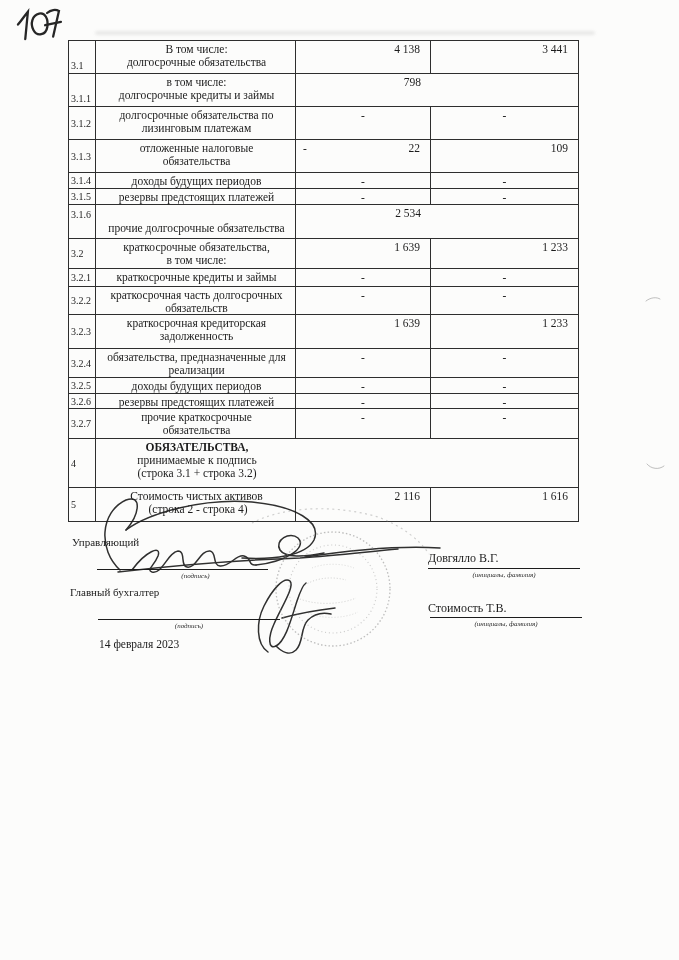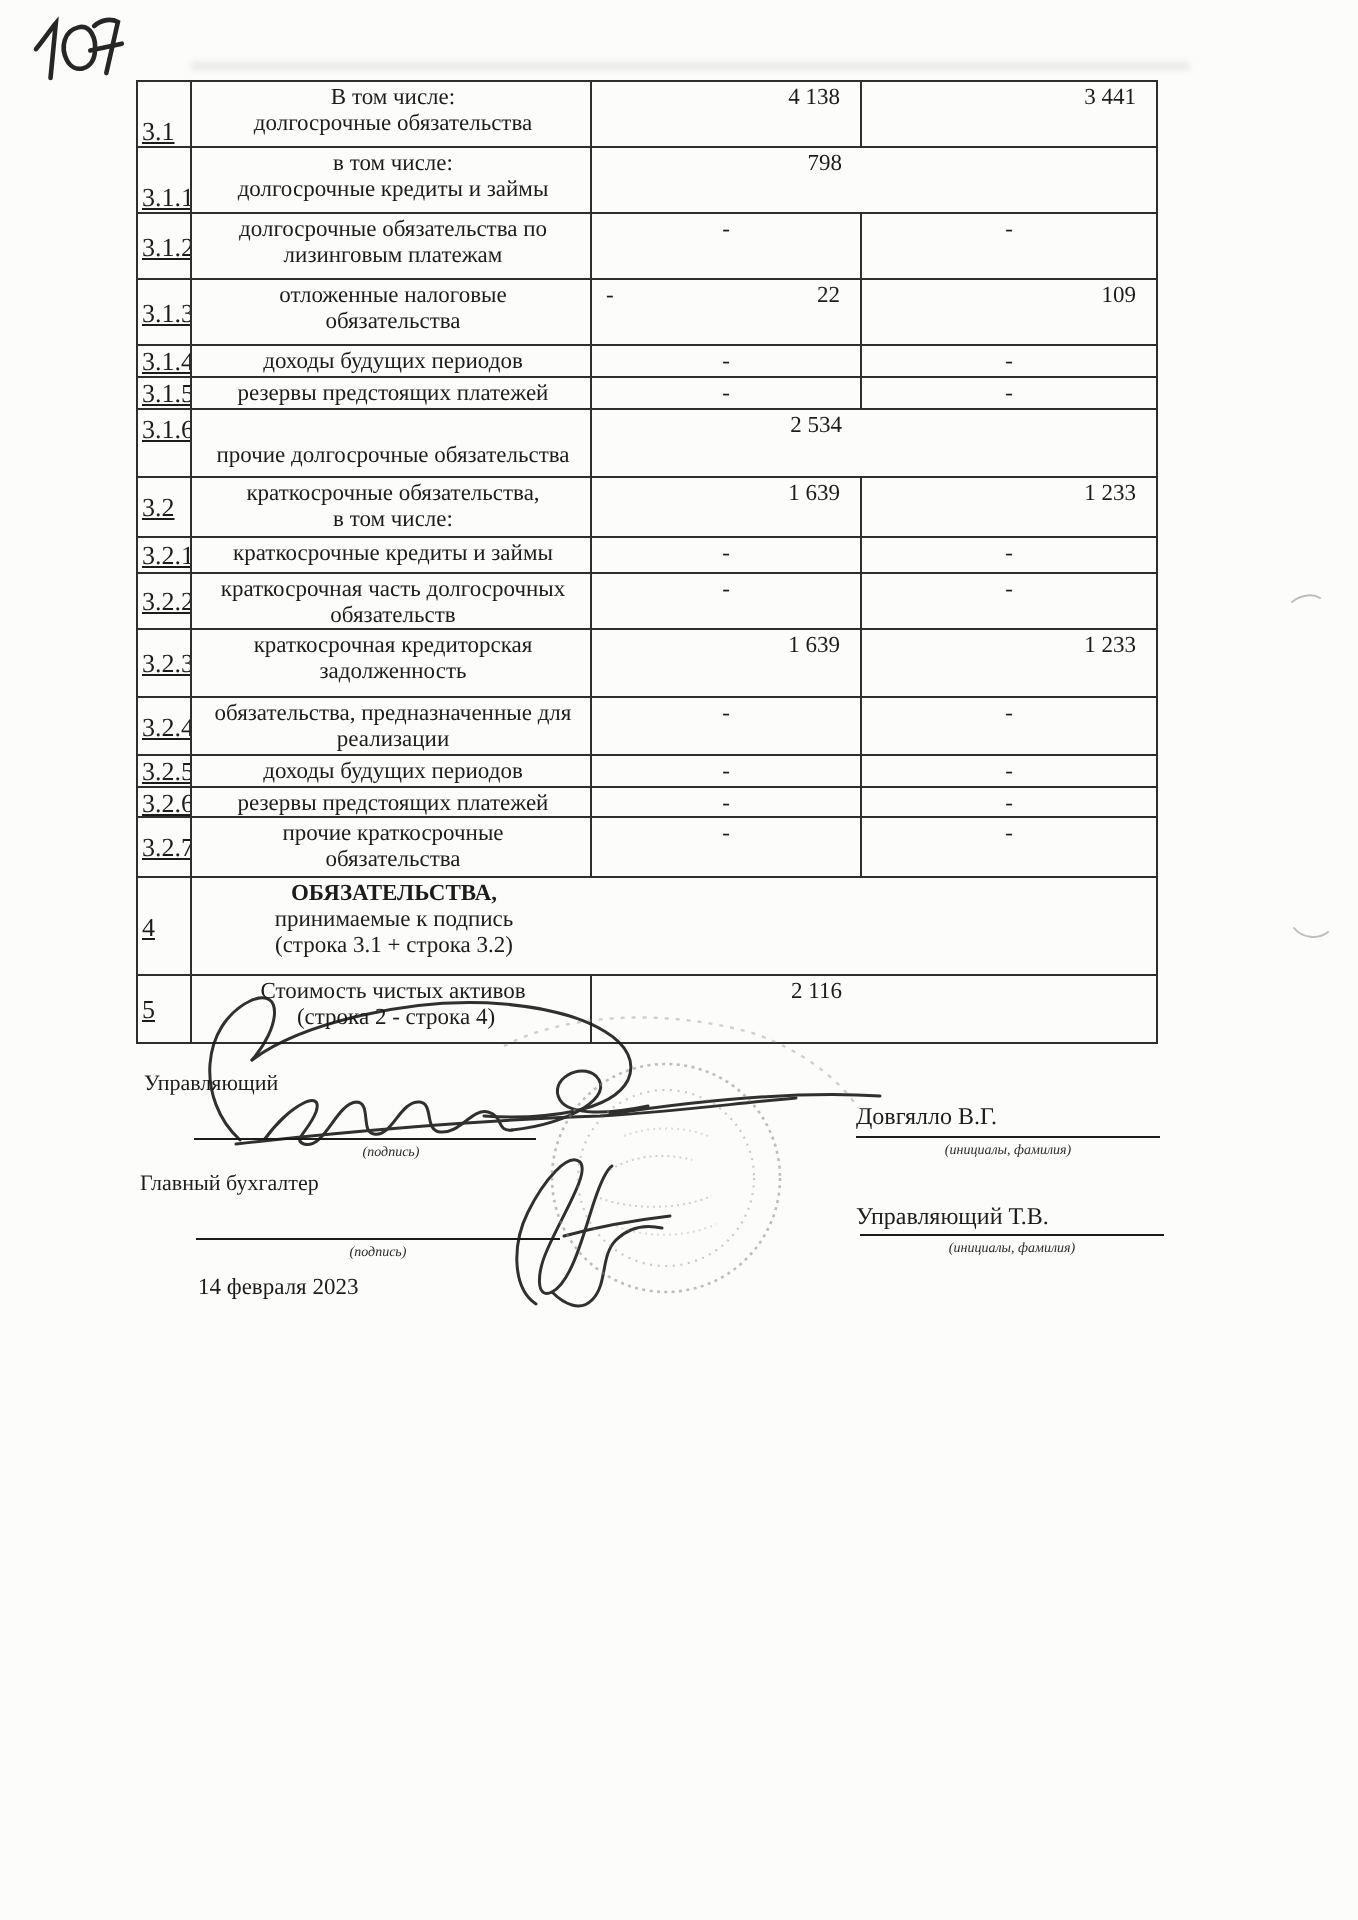--- a/index.html
+++ b/index.html
@@ -23,22 +23,22 @@
   }
   .trow{
     display:grid;
     grid-template-columns:27px 200px 135px 147px;
     border-bottom:1px solid #2e2e2e;
   }
   .trow:last-child{border-bottom:none;}
   .c{border-right:1px solid #2e2e2e;overflow:hidden;}
   .c:last-child{border-right:none;}
   .num{
-    font-size:13px;padding:1px 1px 1px 2px;
-    display:flex;align-items:center;line-height:9px;text-decoration:underline;
+    font-size:10px;padding:1px 1px 1px 2px;
+    display:flex;align-items:center;line-height:9px;
   }
   .num.nb{align-items:flex-end;padding-bottom:3px;}
   .num.nt{align-items:flex-start;padding-top:5px;}
   .lbl{
     font-size:11.5px;line-height:13px;
     padding:2px 3px 1px 5px;
     display:flex;flex-direction:column;justify-content:flex-start;align-items:center;
   }
   .lbl.bottom{justify-content:flex-end;padding-bottom:3px;}
   .val{
@@ -230,37 +230,38 @@
       </div>
     </div>
 
     <div class="trow" style="height:33px">
       <div class="c num">5</div>
       <div class="c lbl">
         <div class="l0">Стоимость чистых активов</div>
         <div class="l1 indent">(строка 2 - строка 4)</div>
       </div>
       <div class="c val">2 116</div>
+      <div class="c val">1 616</div>
     </div>
 
   </div>
 
   <div class="abs role" style="left:72px;top:536px">Управляющий</div>
   <div class="abs sig-line" style="left:97px;top:569px;width:171px"></div>
   <div class="abs cap" style="left:110px;top:572px;width:171px">(подпись)</div>
 
   <div class="abs role" style="left:70px;top:586px">Главный бухгалтер</div>
   <div class="abs sig-line" style="left:98px;top:619px;width:182px"></div>
   <div class="abs cap" style="left:98px;top:622px;width:182px">(подпись)</div>
 
   <div class="abs fio" style="left:428px;top:551px;width:152px">Довгялло В.Г.</div>
   <div class="abs sig-line" style="left:428px;top:568px;width:152px"></div>
   <div class="abs cap" style="left:428px;top:571px;width:152px">(инициалы, фамилия)</div>
 
-  <div class="abs fio" style="left:428px;top:601px;width:152px">Управляющий Т.В.</div>
+  <div class="abs fio" style="left:428px;top:601px;width:152px">Стоимость Т.В.</div>
   <div class="abs sig-line" style="left:430px;top:617px;width:152px"></div>
   <div class="abs cap" style="left:430px;top:620px;width:152px">(инициалы, фамилия)</div>
 
   <div class="abs date" style="left:99px;top:638px">14 февраля 2023</div>
 
   <svg class="ink-overlay" width="679" height="960" viewBox="0 0 679 960">
 
     <g fill="none" stroke="#262626" stroke-width="2.3" stroke-linecap="round" transform="rotate(-5 36 24)">
       <path d="M 18,23 C 22,19 26,14 29,11 L 24,38"></path>
       <path d="M 40,14 C 33,15 30,23 33,30 C 36,37 45,36 47,28 C 49,20 46,13 40,14"></path>

